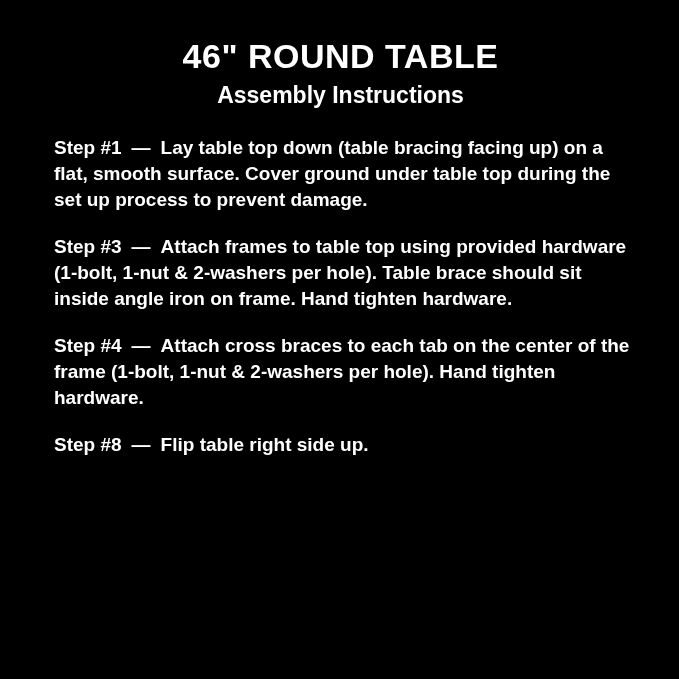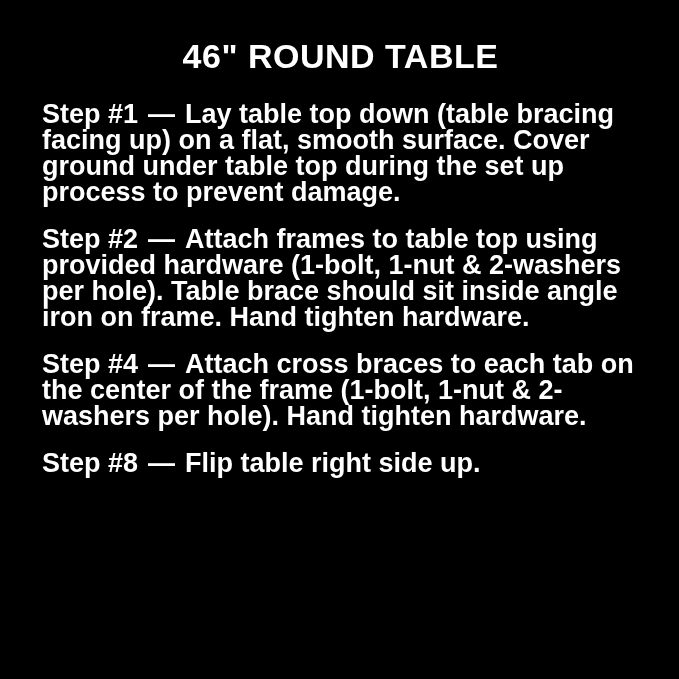--- a/index.html
+++ b/index.html
@@ -28,42 +28,44 @@
     letter-spacing: 0.5px;
     line-height: 1.1;
     margin: 0 0 8px 0;
   }
   .subtitle {
     font-size: 23px;
     line-height: 1.1;
     margin: 0;
   }
   .steps {
-    font-size: 27px;
+    font-size: 19px;
     line-height: 26px;
+    margin-left: 12px;
   }
   .step {
     margin: 0 0 21px 0;
   }
   .dash {
     margin: 0 10px;
   }
 </style>
 </head>
 <body>
 
 <div class="card">
   <div class="header">
     <h1 class="title">46" ROUND TABLE</h1>
+    <h2 class="subtitle">Assembly Instructions</h2>
   </div>
 
   <div class="steps">
     <p class="step"><span>Step #1</span><span class="dash">—</span><span>Lay table top down (table bracing facing up) on a flat, smooth surface. Cover ground under table top during the set up process to prevent damage.</span></p>
 
-    <p class="step"><span>Step #2</span><span class="dash">—</span><span>Attach frames to table top using provided hardware (1-bolt, 1-nut &amp; 2-washers per hole). Table brace should sit inside angle iron on frame. Hand tighten hardware.</span></p>
+    <p class="step"><span>Step #3</span><span class="dash">—</span><span>Attach frames to table top using provided hardware (1-bolt, 1-nut &amp; 2-washers per hole). Table brace should sit inside angle iron on frame. Hand tighten hardware.</span></p>
 
 
     <p class="step"><span>Step #4</span><span class="dash">—</span><span>Attach cross braces to each tab on the center of the frame (1-bolt, 1-nut &amp; 2-washers per hole). Hand tighten hardware.</span></p>
 
     <p class="step"><span>Step #8</span><span class="dash">—</span><span>Flip table right side up.</span></p>
 
   </div>
 </div>
 
 </body></html>

